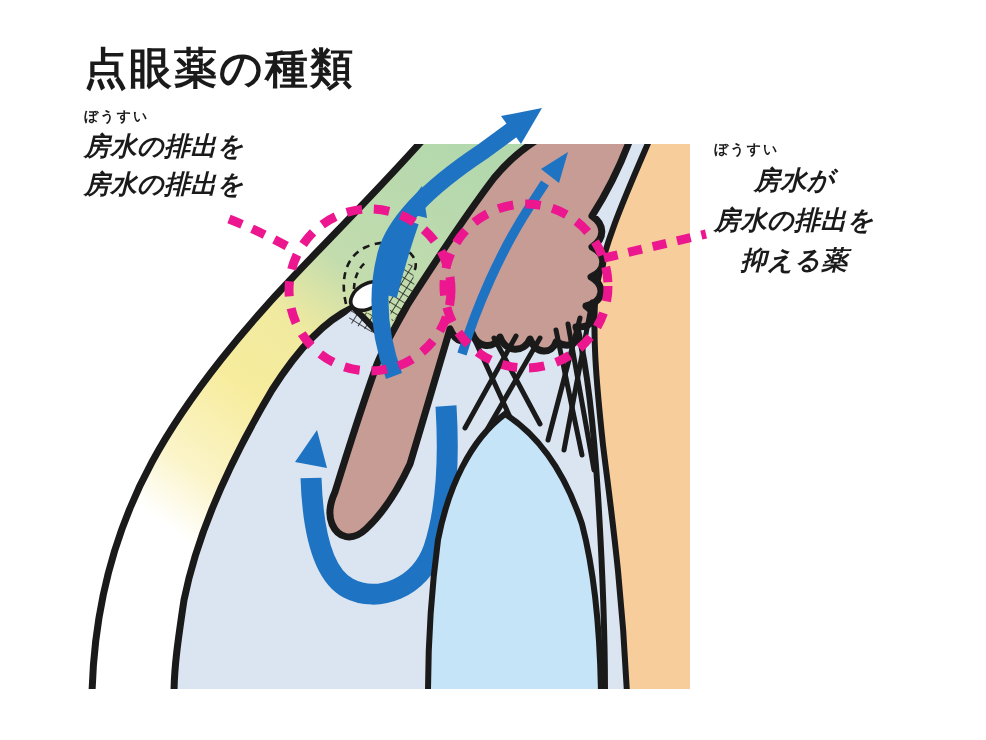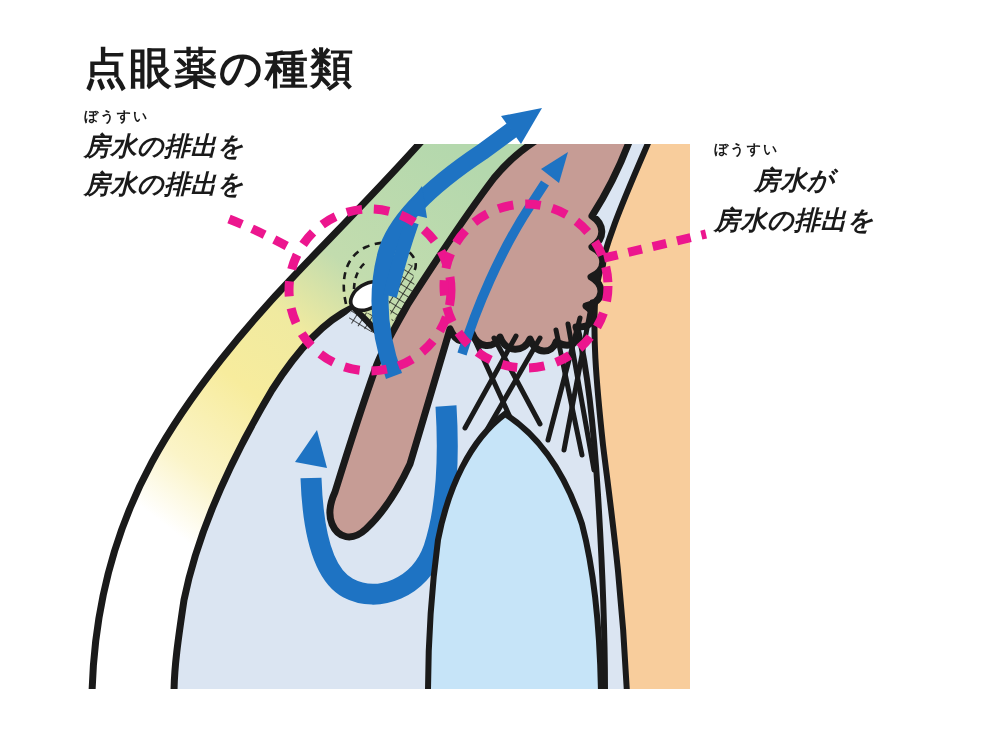--- a/index.html
+++ b/index.html
@@ -135,15 +135,16 @@
   <div class="label label-left">
     <div class="furigana">ぼうすい</div>
     <div class="label-line">房水の排出を</div>
     <div class="label-line">房水の排出を</div>
   </div>
 
   <div class="label label-right">
     <div class="furigana">ぼうすい</div>
     <div class="label-line">房水が</div>
     <div class="label-line">房水の排出を</div>
+    <div class="label-line">抑える薬</div>
   </div>
 
 </div>
 
 </body></html>

